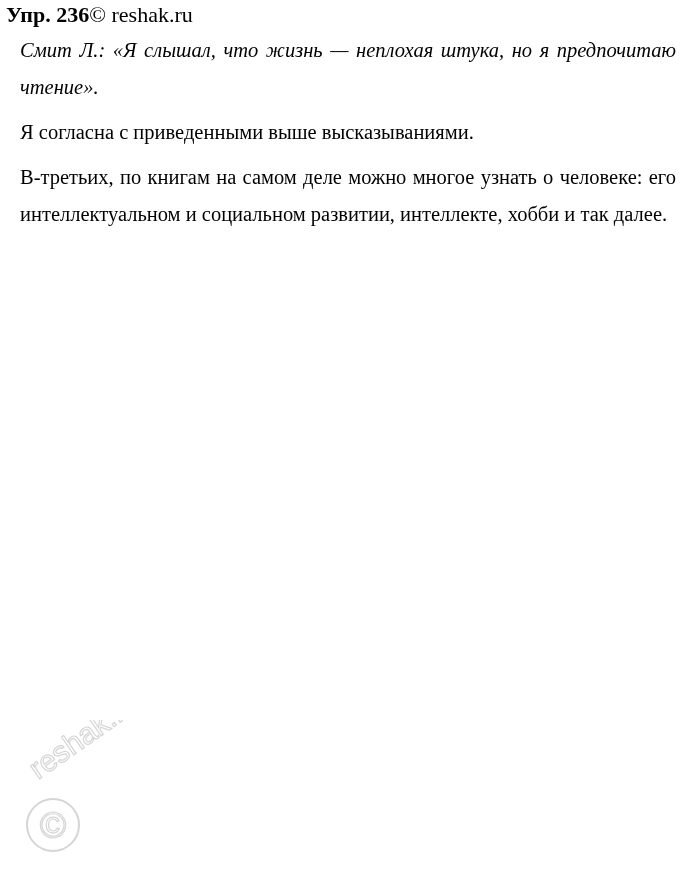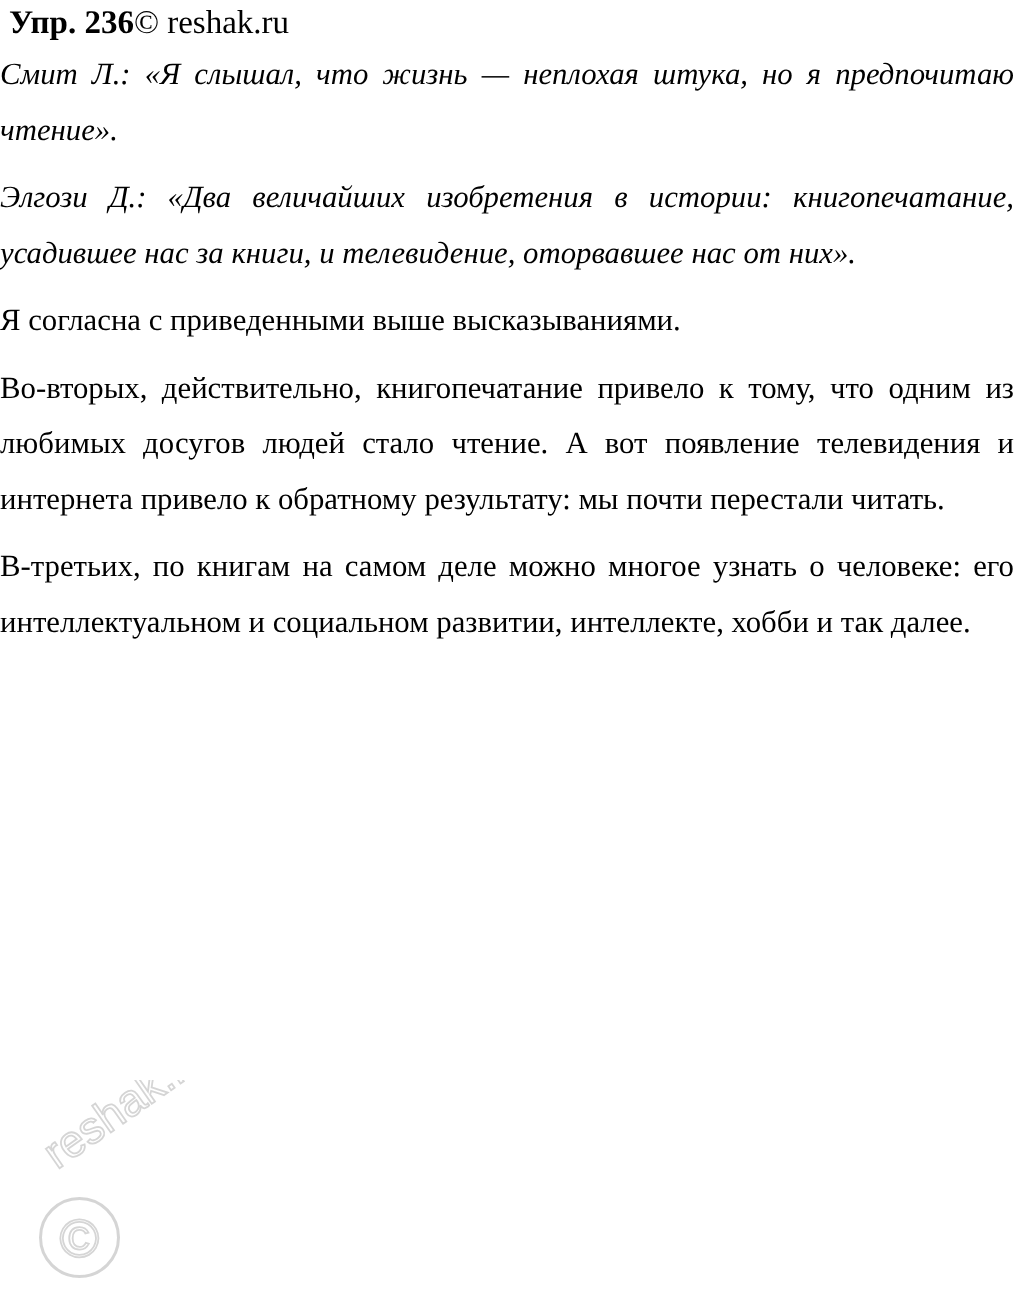--- a/index.html
+++ b/index.html
@@ -2,39 +2,37 @@
 <html><head>
 <meta charset="utf-8">
 <style>
   html, body { margin: 0; padding: 0; background: #ffffff; }
   body { width: 682px; height: 870px; position: relative; overflow: hidden;
          font-family: "Liberation Serif", serif; color: #000; }
   .header { position: absolute; left: 6px; right: 6px; top: 0; height: 30px;
             display: flex; justify-content: flex-start; align-items: center; }
   .title { font-weight: bold; font-size: 22px; }
   .copyright { font-size: 22px; }
-  .content { position: absolute; left: 0; right: 6px; top: 32px; }
+  .content { position: absolute; left: 20px; right: 6px; top: 32px; }
   .para { margin: 0 0 8px 0; font-size: 20.5px; line-height: 37px; text-align: justify; }
   .para.italic { font-style: italic; }
   .watermark { position: absolute; left: 18px; top: 720px; width: 130px; height: 140px;
                pointer-events: none; opacity: 0.35; }
 </style>
 </head>
 <body>
 
 <div class="header">
   <span class="title">Упр. 236</span>
   <span class="copyright">© reshak.ru</span>
 </div>
 
 <div class="content">
   <p class="para italic">Смит Л.: «Я слышал, что жизнь — неплохая штука, но я предпочитаю чтение».</p>
-  <p class="para italic">Элгози Д.: «Два величайших изобретения в истории: книгопечатание, усадившее нас за книги, и телевидение, оторвавшее нас от них».</p>
   <p class="para">Я согласна с приведенными выше высказываниями.</p>
-  <p class="para">Во-вторых, действительно, книгопечатание привело к тому, что одним из любимых досугов людей стало чтение. А вот появление телевидения и интернета привело к обратному результату: мы почти перестали читать.</p>
   <p class="para">В-третьих, по книгам на самом деле можно многое узнать о человеке: его интеллектуальном и социальном развитии, интеллекте, хобби и так далее.</p>
 </div>
 
 <svg class="watermark" viewBox="0 0 130 140">
   <circle cx="35" cy="105" r="26" fill="none" stroke="#888" stroke-width="2"></circle>
   <text x="35" y="118" font-size="36" text-anchor="middle" fill="none" stroke="#888" stroke-width="1.2" font-family="Liberation Sans, sans-serif">©</text>
   <text x="0" y="0" font-size="30" fill="none" stroke="#888" stroke-width="1.2" font-family="Liberation Sans, sans-serif" transform="translate(20,60) rotate(-35)">reshak.ru</text>
 </svg>
 
 </body></html>

